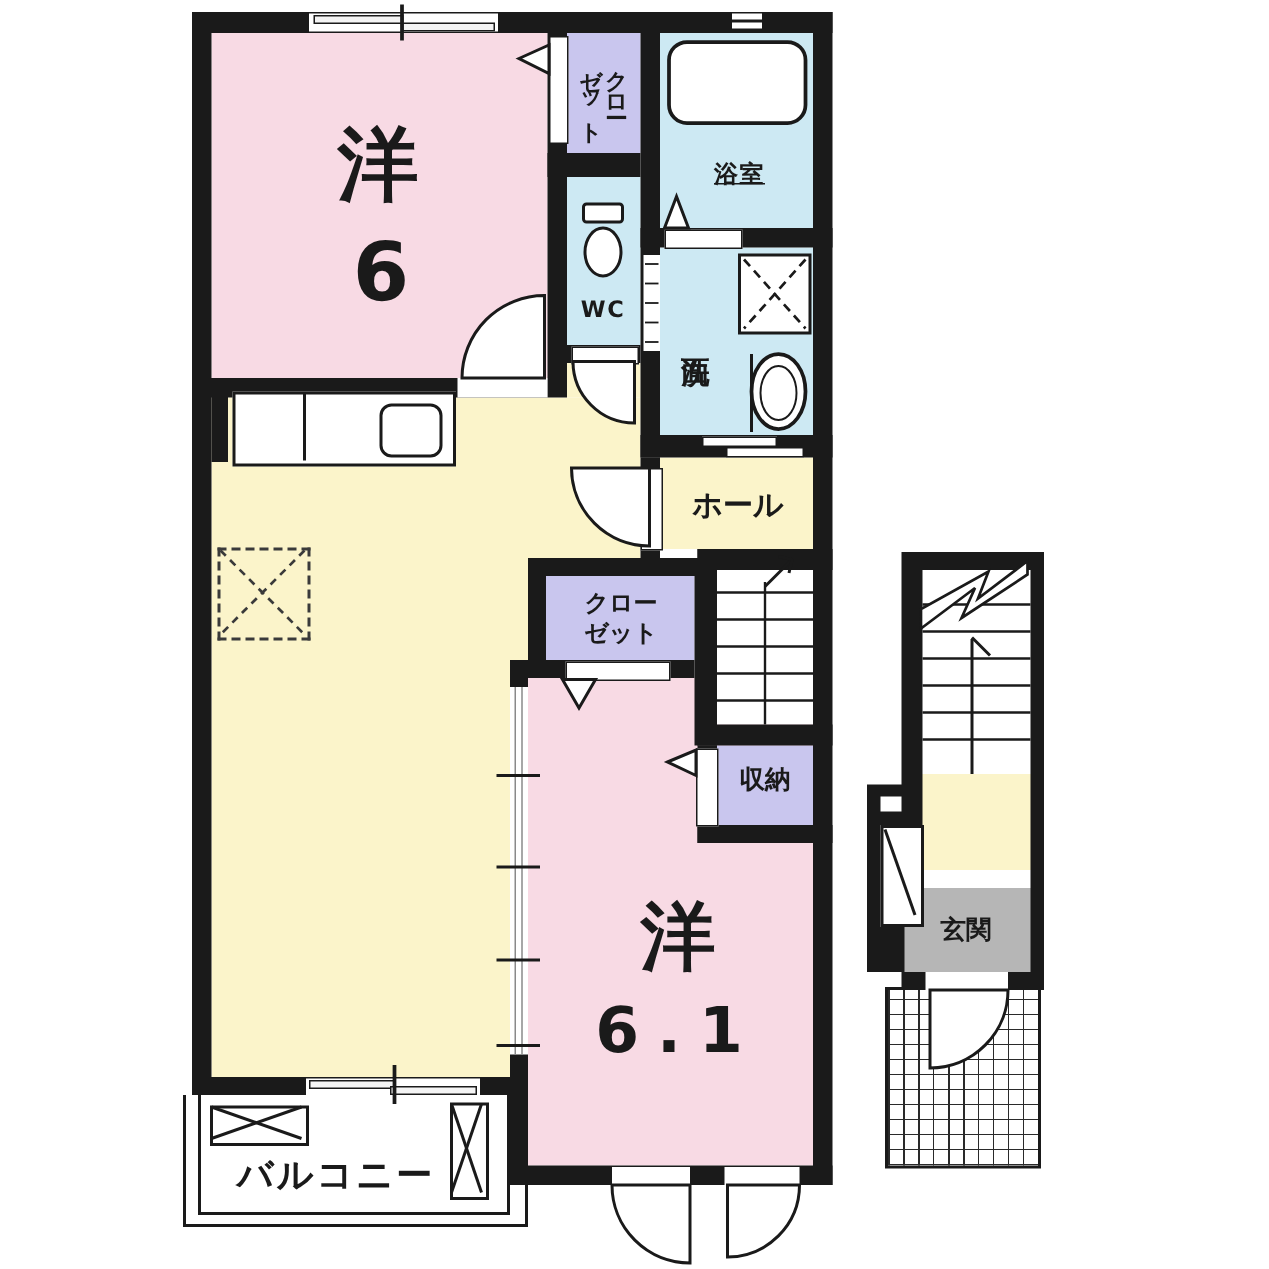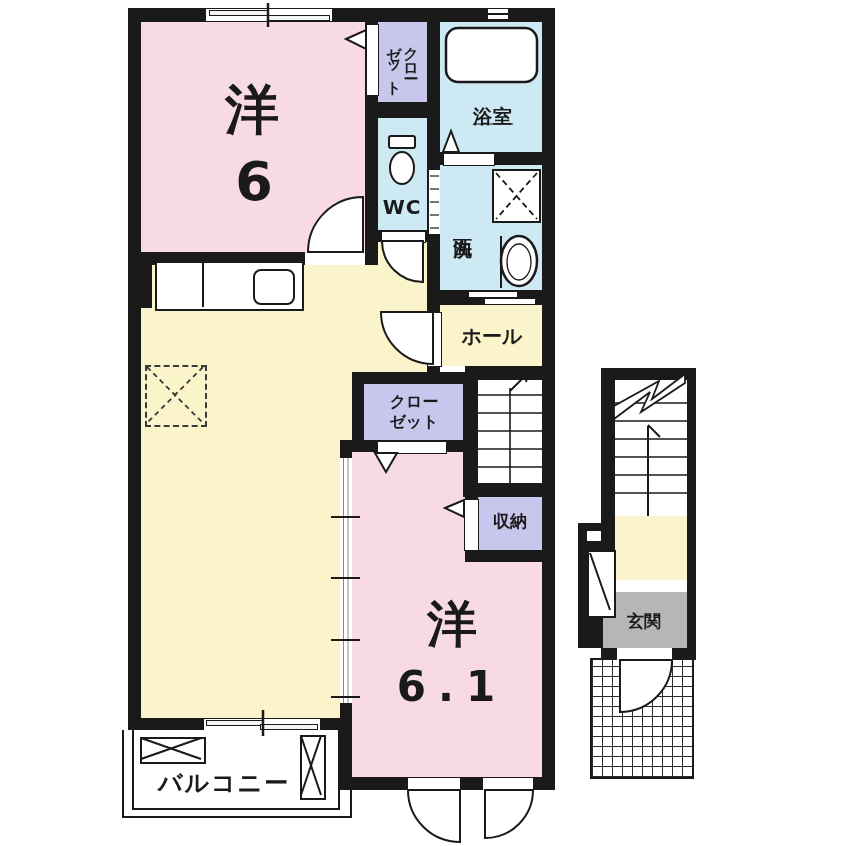--- a/index.html
+++ b/index.html
@@ -199,22 +199,22 @@
   </svg>
 
   <div class="lbl" style="left:252px;top:110px;font-size:54px;">洋</div>
   <div class="lbl" style="left:254px;top:182px;font-size:54px;">6</div>
 
   <div class="lbl" style="left:402px;top:62px;display:flex;flex-direction:row-reverse;gap:2px;font-size:15px;transform:translate(-50%,-50%);">
     <span class="vtext">クロー</span>
     <span class="vtext">ゼット</span>
   </div>
 
-  <div class="lbl" style="left:493px;top:116px;font-size:19px;letter-spacing:1px;text-decoration:underline;">浴室</div>
-  <div class="lbl" style="left:402px;top:207px;font-size:20px;letter-spacing:1px;">WC</div>
+  <div class="lbl" style="left:493px;top:116px;font-size:16px;letter-spacing:1px;text-decoration:underline;">浴室</div>
+  <div class="lbl" style="left:402px;top:207px;font-size:15px;letter-spacing:1px;">WC</div>
   <div class="lbl vtext" style="left:463px;top:223px;font-size:19px;">洗面</div>
   <div class="lbl" style="left:492px;top:336px;font-size:20px;">ホール</div>
 
   <div class="lbl" style="left:414px;top:412px;font-size:16px;text-align:center;line-height:1.25;">
     <div>クロー</div>
     <div>ゼット</div>
   </div>
 
 
   <div class="lbl" style="left:510px;top:521px;font-size:17px;">収納</div>

